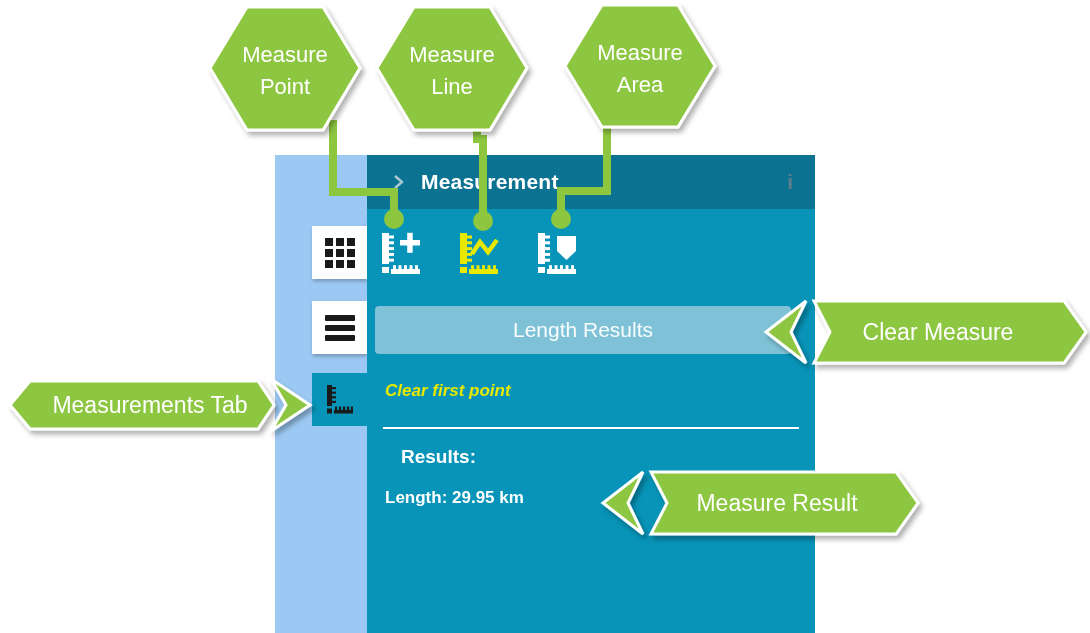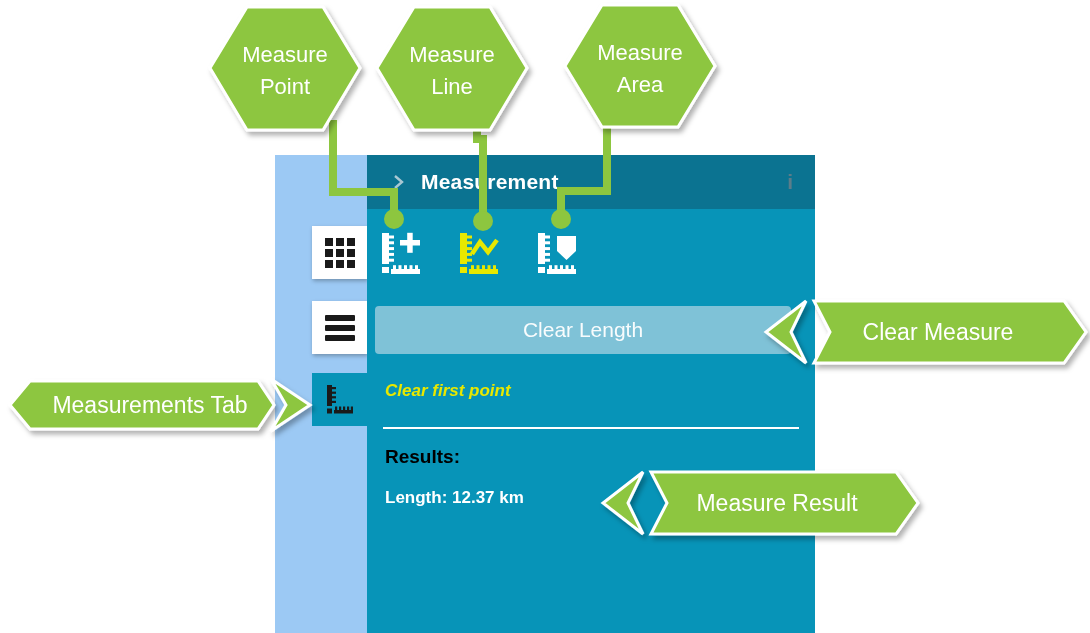--- a/index.html
+++ b/index.html
@@ -33,21 +33,21 @@
   .info-i{margin-left:auto; color:var(--info-gray); font-size:21px; font-weight:700; font-style:normal; cursor:pointer;}
   .tool{position:absolute; top:76px; width:46px; height:46px; background:none; border:none; padding:0; cursor:pointer;}
   .tool.t1{left:11px;} .tool.t2{left:89px;} .tool.t3{left:167px;}
   .tool svg{display:block;}
   .clear-btn{position:absolute; left:8px; top:151px; width:416px; height:48px;
     background:var(--button-blue); border:none; border-radius:4px; cursor:pointer;
     color:rgba(255,255,255,.95); font-size:21px; font-family:"Liberation Sans",sans-serif;}
   .hint{position:absolute; left:18px; top:226px; color:var(--highlight-yellow);
     font-size:17px; font-weight:700; font-style:italic;}
   .divider{position:absolute; left:16px; top:272px; width:416px; height:2px; background:#fff;}
-  .results-heading{position:absolute; left:18px; top:291px; color:#000000; font-size:19px; font-weight:700;}
+  .results-heading{position:absolute; left:34px; top:291px; color:#ffffff; font-size:19px; font-weight:700;}
   .result-text{position:absolute; left:18px; top:333px; color:#fff; font-size:17px; font-weight:600;}
   
   .overlay{position:absolute; left:0; top:0; pointer-events:none;}
   .conn{stroke:var(--green); stroke-width:8; fill:none;}
   .dot{fill:var(--green);}
   .shape{fill:var(--green); stroke:#fff; stroke-width:3; stroke-linejoin:miter;}
   .callout-text{fill:#fff; font-family:"Liberation Sans",sans-serif; text-anchor:middle;}
   .hex-text{font-size:22px;}
   .ribbon-text{font-size:23px;}
 </style>
@@ -161,26 +161,26 @@
           <rect x="15" y="34.2" width="3" height="3.8"></rect>
           <rect x="20.5" y="34.2" width="3" height="3.8"></rect>
           <rect x="26" y="34.2" width="3" height="3.8"></rect>
           <rect x="31.5" y="34.2" width="3" height="3.8"></rect>
           <rect x="37" y="34.2" width="3" height="3.8"></rect>
           <path d="M23,5 L42,5 L42,20 L32.5,29 L23,20 Z"></path>
         </g>
       </svg>
     </button>
 
-    <button class="clear-btn">Clear Length</button>
+    <button class="clear-btn">Length Results</button>
 
     <div class="hint">Clear first point</div>
     <div class="divider"></div>
     <div class="results-heading">Results:</div>
-    <div class="result-text">Length: 12.37 km</div>
+    <div class="result-text">Length: 29.95 km</div>
   </div>
 
   <svg class="overlay" width="1090" height="633" viewBox="0 0 1090 633">
     <defs>
       <filter id="sh" x="-20%" y="-20%" width="140%" height="140%">
         <feDropShadow dx="3" dy="4" stdDeviation="2.5" flood-color="#000" flood-opacity="0.3"></feDropShadow>
       </filter>
     </defs>
 
     <path class="conn" d="M333,120 L333,192 L394,192 L394,212"></path>

